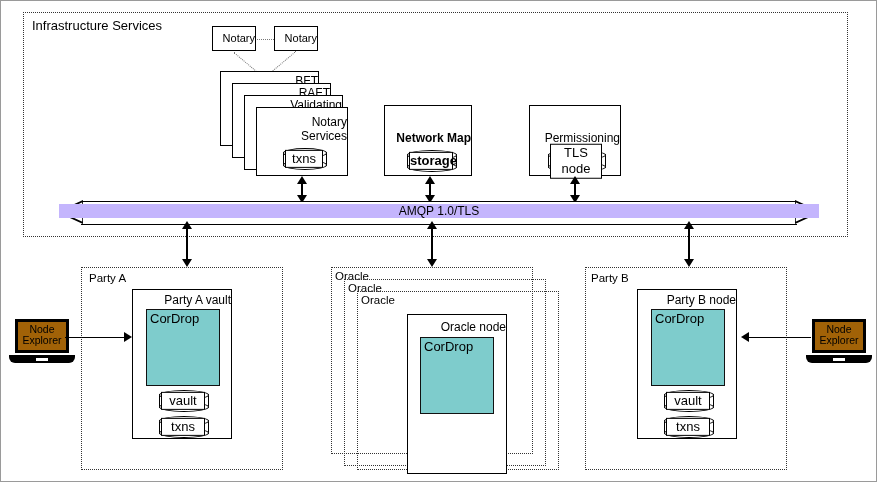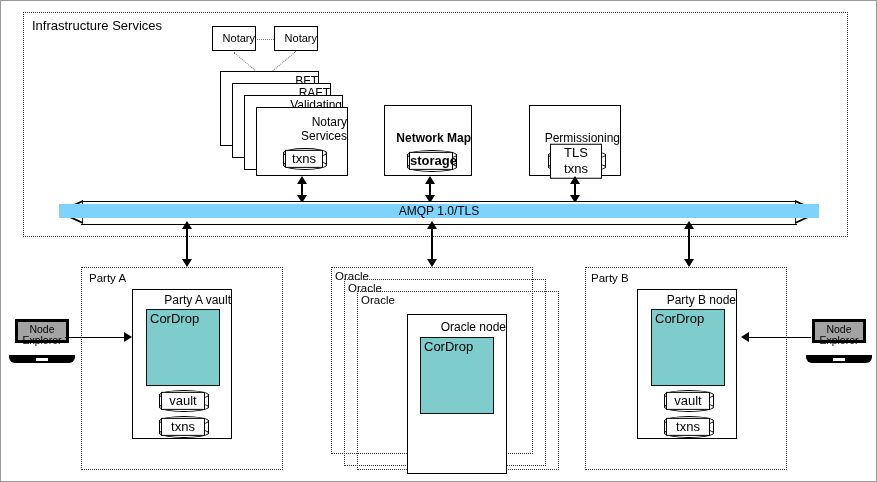--- a/index.html
+++ b/index.html
@@ -45,26 +45,26 @@
         border-bottom:5px solid transparent;border-right:8px solid #000;}
 
   
   #bus{position:absolute;}
   #bus .rail{position:absolute;left:22px;right:22px;top:0;height:22px;
              border-top:1.5px solid #000;border-bottom:1.5px solid #000;background:#fff;}
   #bus .headL,#bus .headR{position:absolute;top:-5px;width:24px;height:32px;}
   #bus .headL{left:0;}
   #bus .headR{right:0;}
   #bus .amqp{position:absolute;left:0;right:0;top:3px;text-align:center;
-             font-size:12px;color:#000;background:#7dd3fc;}
+             font-size:12px;color:#000;background:#c4b5fd;}
 
   
   .laptop{position:absolute;}
-  .laptop .screen{position:absolute;left:6px;top:0;width:54px;height:24px;
-                  border:3.5px solid #000;background:#a3a3a3;box-sizing:border-box;}
+  .laptop .screen{position:absolute;left:6px;top:0;width:54px;height:34px;
+                  border:3.5px solid #000;background:#a16207;box-sizing:border-box;}
   .laptop .screen span{position:absolute;left:0;right:0;top:2px;text-align:center;
                        font-size:10.5px;line-height:1.1;color:#000;}
   .laptop .base{position:absolute;left:0;bottom:0;width:66px;height:8px;background:#000;
                 border-radius:0 0 6px 6px;}
   .laptop .notch{position:absolute;left:27px;bottom:2.5px;width:12px;height:3px;background:#fff;}
 
   
   .dotH{position:absolute;height:0;border-top:1.6px dotted #777;}
   .dotDiag{position:absolute;height:0;border-top:1.6px dotted #777;transform-origin:0 0;}
 </style>
@@ -124,21 +124,21 @@
   <div class="vline" style="left:428px;top:177px;height:25px;"></div>
   <div class="arrU" style="left:424px;top:175px;"></div>
   <div class="arrD" style="left:424px;top:194px;"></div>
 
   <div class="abs solid" style="left:528px;top:104px;width:92px;height:71px;">
     <div class="ctr" style="top:26px;">Permissioning</div>
     <div class="cyl" style="left:18px;top:44px;width:56px;height:22px;">
       <div class="body"></div>
       <div class="bot"></div>
       <div class="top"></div>
-      <div class="txt">TLS txns</div>
+      <div class="txt">TLS node</div>
     </div>
   </div>
   <div class="vline" style="left:573px;top:177px;height:25px;"></div>
   <div class="arrU" style="left:569px;top:175px;"></div>
   <div class="arrD" style="left:569px;top:194px;"></div>
 
   <div id="bus" style="left:58px;top:200px;width:760px;height:22px;">
     <div class="rail"></div>
     <div class="headL">
       <svg width="24" height="32" viewBox="0 0 24 32">

